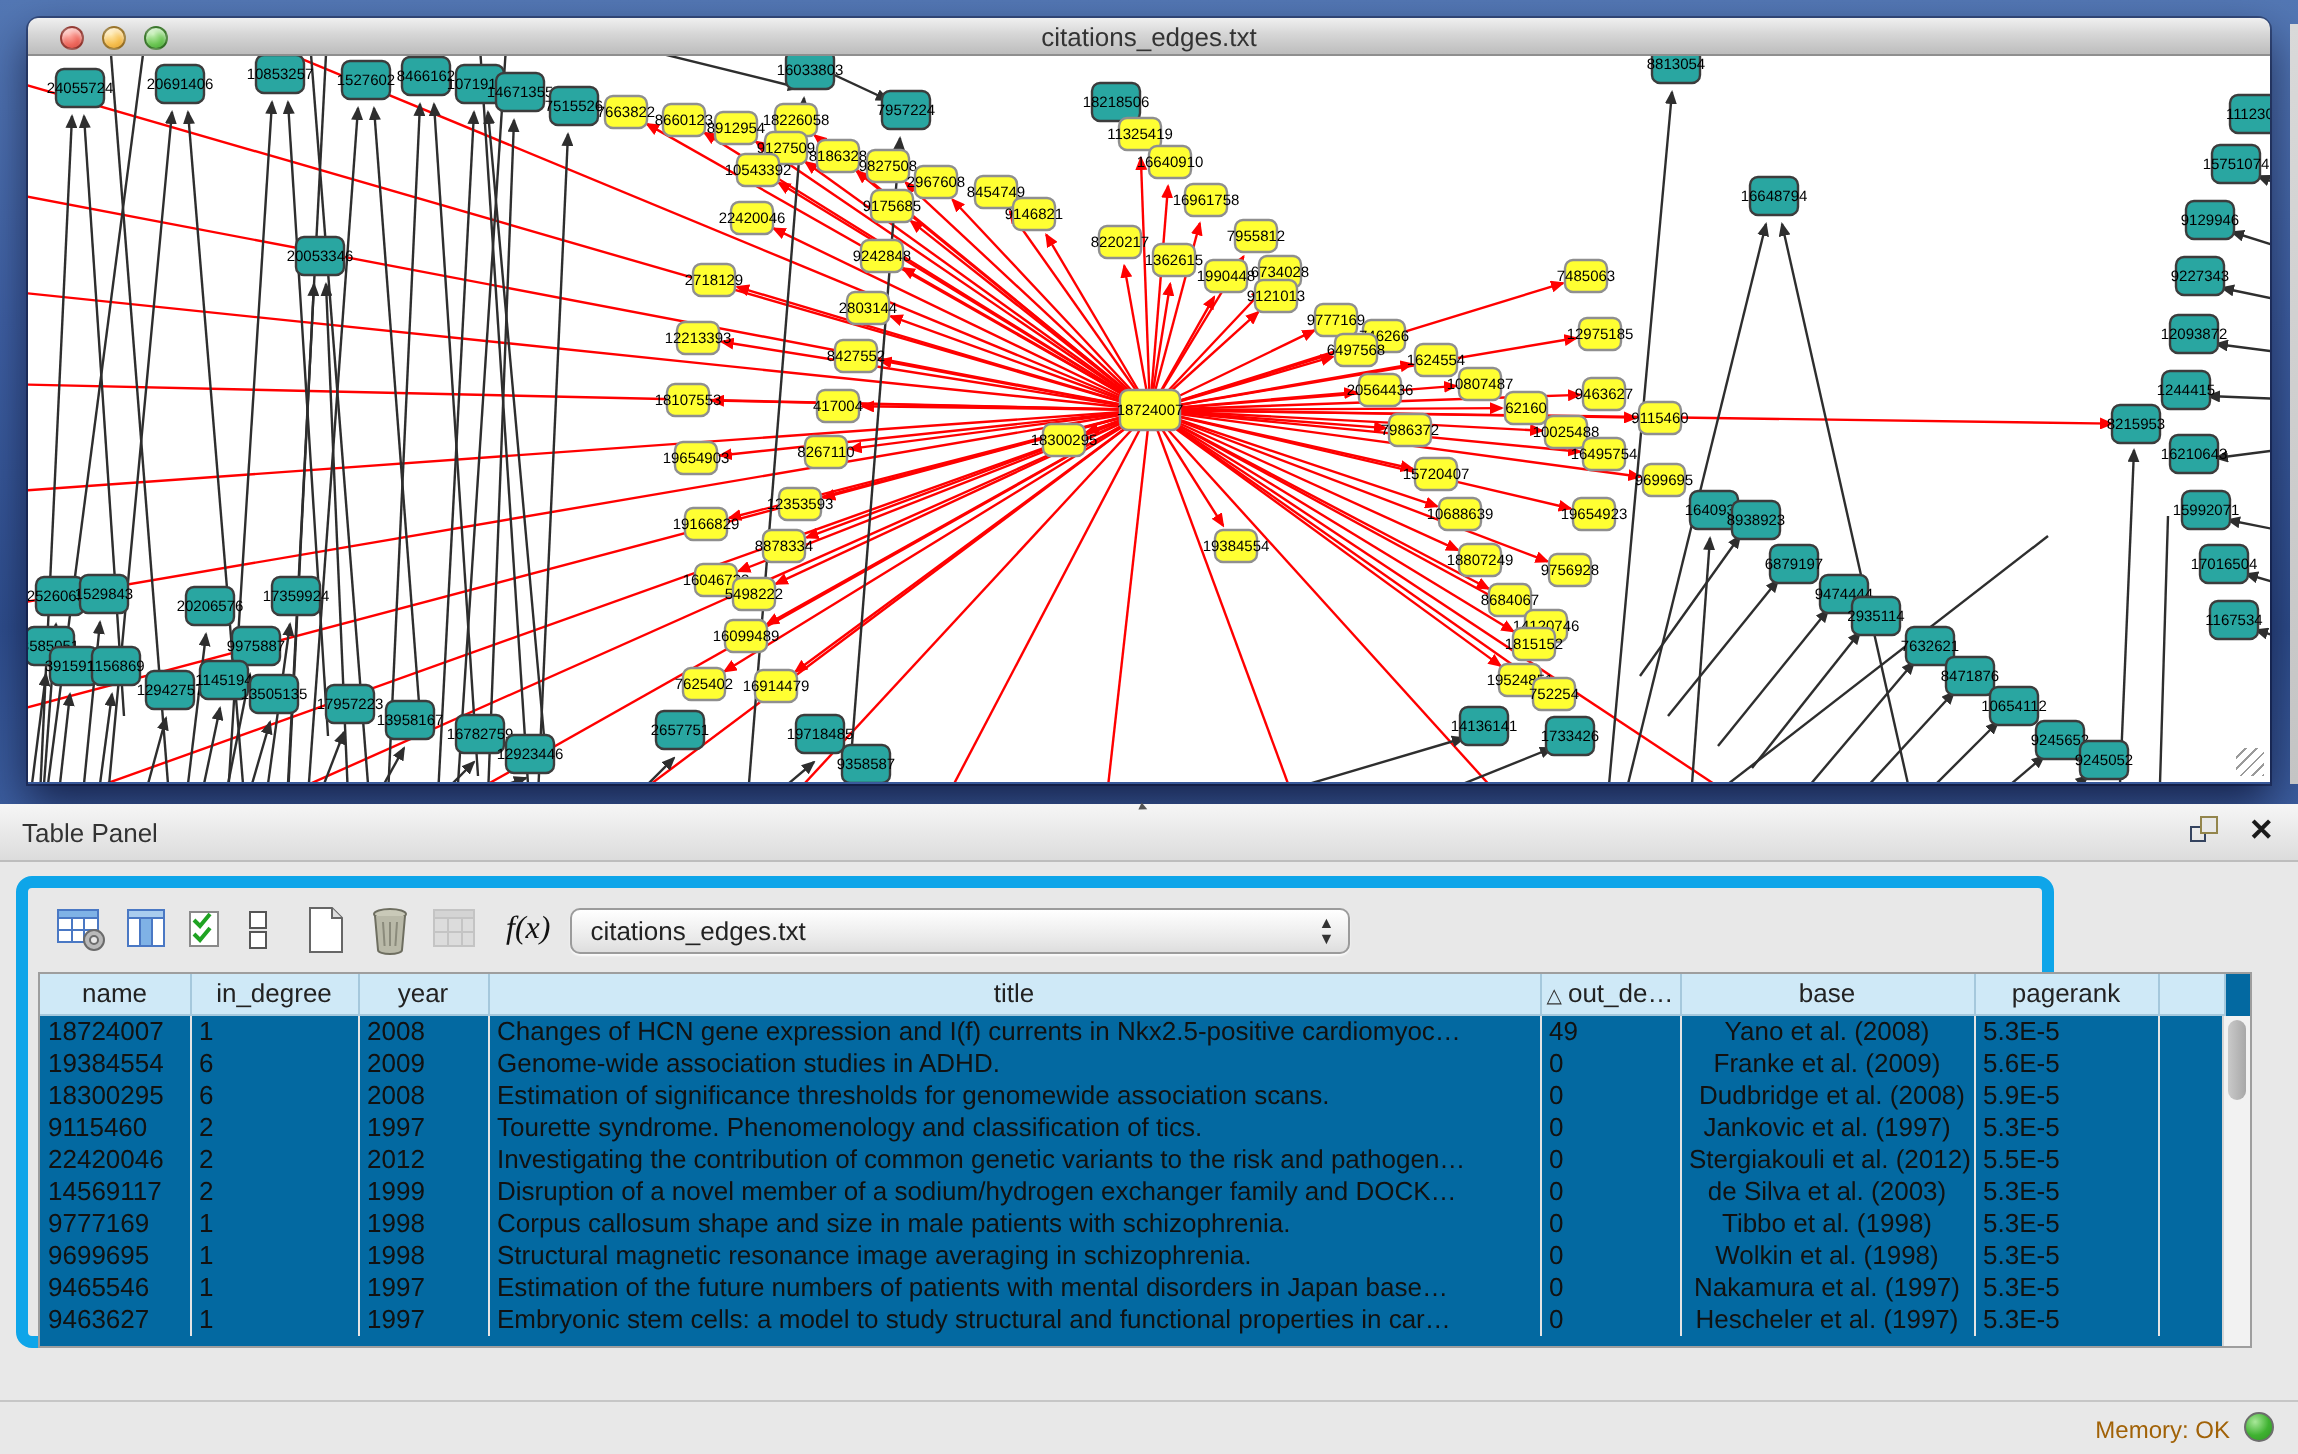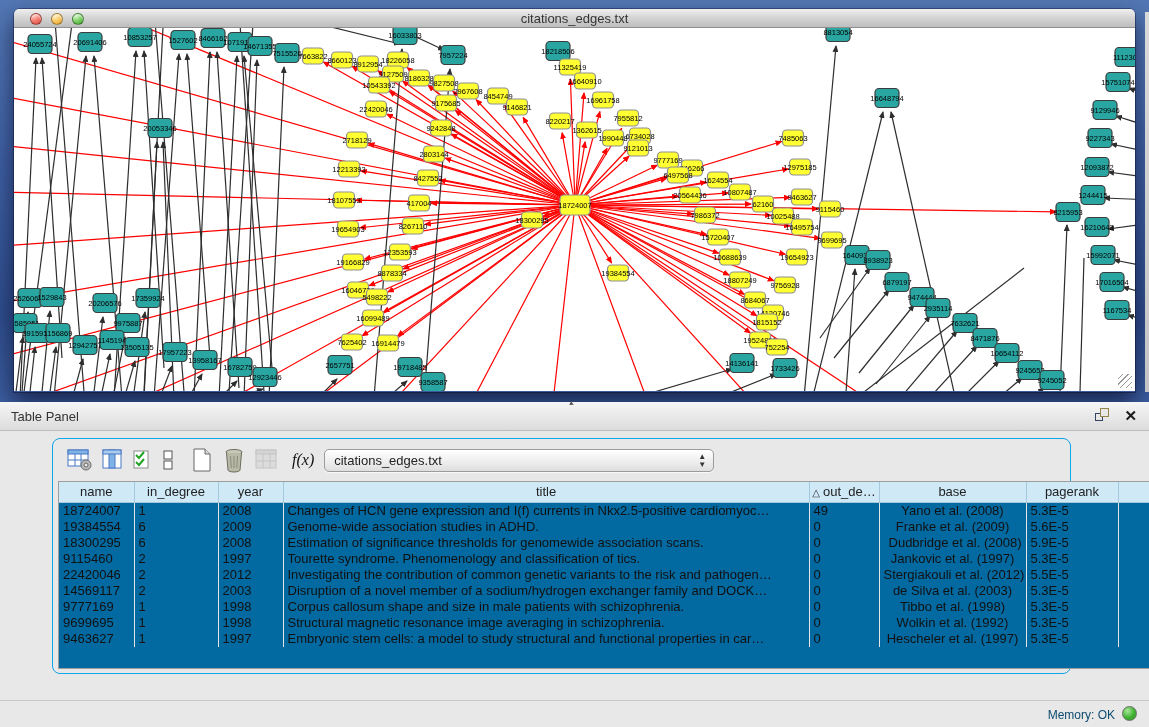--- a/index.html
+++ b/index.html
@@ -36,21 +36,21 @@
   .panel-title { position:absolute; left:11px; top:7px; font-size:13px; color:#333; }
   .splitter-arrow { position:absolute; left:570px; top:-3px; font-size:8px; color:#555;
     transform:rotate(25deg); }
   .panel-header-icons { position:absolute; right:12px; top:6px; display:flex; gap:14px; align-items:center; }
   .float-icon { position:relative; width:15px; height:15px; }
   .float-icon .sq1 { position:absolute; left:0; top:5px; width:8px; height:8px; border:1.5px solid #34435f; }
   .float-icon .sq2 { position:absolute; left:5px; top:0; width:9px; height:9px; border:1.5px solid #93854c; background:#e8e8e8; }
   .close-x { font-size:15px; font-weight:bold; color:#1a1a1a; line-height:15px; cursor:default; }
 
   .panel-box { position:absolute; left:8px; top:36px; width:1019px; height:236px;
-    border:1px solid #0ea5e9; border-radius:8px; background:#e8e8e8;margin-left:44px; }
+    border:6px solid #0ea5e9; border-radius:8px; background:#e8e8e8; }
 
   .toolbar { position:absolute; left:14px; top:6px; height:30px; display:flex; align-items:center; }
   .tb-icon { margin-right:9px; display:inline-flex; align-items:center; justify-content:center; }
   .fx { font-family:"Liberation Serif", serif; font-style:italic; font-size:16px; color:#111; margin:0 10px 0 4px; }
   .combo { width:390px; height:23px; border:1px solid #9b9b9b; border-radius:5px;
     background:linear-gradient(180deg,#ffffff,#e9e9e9 70%,#dedede);
     position:relative; font-size:13px; color:#222; line-height:21px; padding-left:9px;
     box-shadow:0 1px 1px rgba(255,255,255,.8); }
   .combo .arrows { position:absolute; right:7px; top:3px; font-size:8px; color:#333; line-height:8px; text-align:center; }
 
@@ -73,21 +73,21 @@
   .tabs-row { position:absolute; left:0; top:272px; width:100%; display:flex; justify-content:center; }
   .seg { display:flex; border:1px solid #9a9a9a; border-radius:5px; overflow:hidden; height:21px;
     background:#fff; box-shadow:0 1px 1px rgba(255,255,255,.8); }
   .seg .tab { padding:0 16px; font-size:13px; line-height:20px; color:#111;
     background:linear-gradient(180deg,#ffffff,#efefef); border-left:1px solid #bcbcbc; cursor:default; }
   .seg .tab:first-child { border-left:none; }
   .seg .tab.sel { background:linear-gradient(180deg,#9d9d9d,#6f6f6f); color:#f4f4f4; }
 
   .statusbar { position:absolute; left:0; top:700px; width:1149px; height:27px;
     background:#e8e8e8; border-top:1px solid #c6c6c6; }
-  .mem { position:absolute; right:34px; top:7px; font-size:12px; color:#0c4a6e; }
+  .mem { position:absolute; right:34px; top:7px; font-size:12px; color:#a16207; }
   .mem-dot { position:absolute; right:12px; top:5px; width:15px; height:15px; border-radius:50%;
     border:1px solid #6d6d6d;
     background:radial-gradient(circle at 35% 30%, #a9e89a, #4cbe3c 55%, #2f9424); }
 
   
   svg.ic { display:block; }
 </style>
 </head>
 <body>
 
@@ -656,21 +656,21 @@
               <td>2012</td>
               <td>Investigating the contribution of common genetic variants to the risk and pathogen…</td>
               <td>0</td>
               <td style="text-align: center;">Stergiakouli et al. (2012)</td>
               <td>5.5E-5</td>
               <td></td>
             </tr>
             <tr>
               <td>14569117</td>
               <td>2</td>
-              <td>2003</td>
+              <td>1999</td>
               <td>Disruption of a novel member of a sodium/hydrogen exchanger family and DOCK…</td>
               <td>0</td>
               <td style="text-align: center;">de Silva et al. (2003)</td>
               <td>5.3E-5</td>
               <td></td>
             </tr>
             <tr>
               <td>9777169</td>
               <td>1</td>
               <td>1998</td>
@@ -679,21 +679,31 @@
               <td style="text-align: center;">Tibbo et al. (1998)</td>
               <td>5.3E-5</td>
               <td></td>
             </tr>
             <tr>
               <td>9699695</td>
               <td>1</td>
               <td>1998</td>
               <td>Structural magnetic resonance image averaging in schizophrenia.</td>
               <td>0</td>
-              <td style="text-align: center;">Wolkin et al. (1992)</td>
+              <td style="text-align: center;">Wolkin et al. (1998)</td>
+              <td>5.3E-5</td>
+              <td></td>
+            </tr>
+            <tr>
+              <td>9465546</td>
+              <td>1</td>
+              <td>1997</td>
+              <td>Estimation of the future numbers of patients with mental disorders in Japan base…</td>
+              <td>0</td>
+              <td style="text-align: center;">Nakamura et al. (1997)</td>
               <td>5.3E-5</td>
               <td></td>
             </tr>
             <tr>
               <td>9463627</td>
               <td>1</td>
               <td>1997</td>
               <td>Embryonic stem cells: a model to study structural and functional properties in car…</td>
               <td>0</td>
               <td style="text-align: center;">Hescheler et al. (1997)</td>

